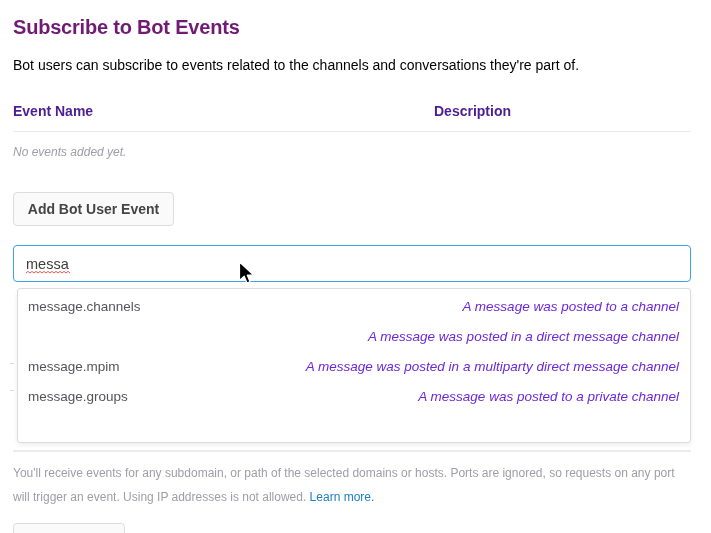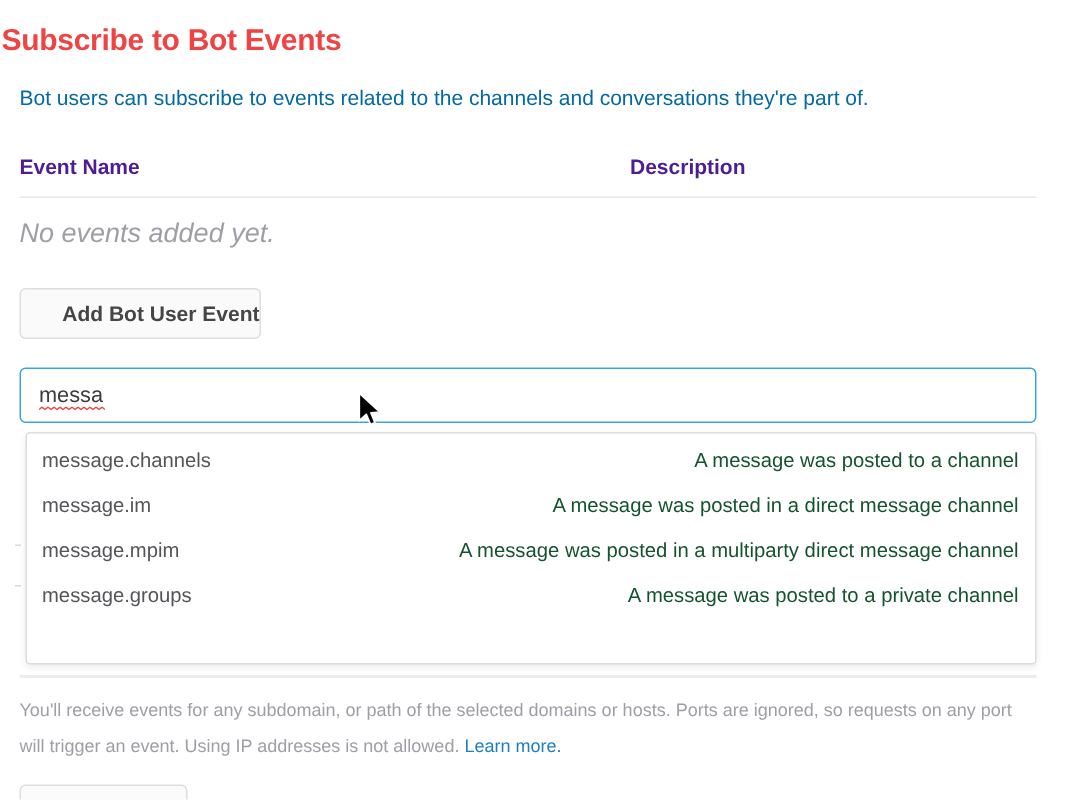--- a/index.html
+++ b/index.html
@@ -18,36 +18,36 @@
   }
 
   #page {
     position: absolute;
     inset: 0;
   }
 
   
   .page-title {
     position: absolute;
-    left: 1px;
+    left: 13px;
     top: 14px;
     font-size: 20px;
     font-weight: bold;
-    color: #ef4444;
+    color: #701a75;
     letter-spacing: -0.2px;
     line-height: 26px;
     white-space: nowrap;
   }
   .page-subtitle {
     position: absolute;
     left: 13px;
     top: 55px;
     font-size: 14px;
     font-weight: normal;
-    color: #0369a1;
+    color: #000000;
     line-height: 20px;
     white-space: nowrap;
     text-align: right;
   }
 
   
   .table-head {
     position: absolute;
     left: 13px;
     top: 103px;
@@ -56,36 +56,36 @@
   }
   .th {
     position: absolute;
     top: 0;
     font-size: 14px;
     font-weight: bold;
     color: #4c1d95;
     white-space: nowrap;
   }
   .th-event  { left: 0px; }
-  .th-desc   { left: 407px; }
+  .th-desc   { left: 421px; }
 
   .table-divider {
     position: absolute;
     left: 13px;
     top: 131px;
     width: 678px;
     height: 1px;
     background: #e8e8e8;
   }
 
   .empty-row {
     position: absolute;
     left: 13px;
     top: 145px;
-    font-size: 18px;
+    font-size: 12px;
     font-style: italic;
     color: #9e9ea6;
     white-space: nowrap;
   }
 
   
   .btn {
     position: absolute;
     box-sizing: border-box;
     background: #fafafa;
@@ -97,21 +97,21 @@
     color: #454545;
     cursor: pointer;
     padding: 0;
   }
   .btn-add-event {
     left: 13px;
     top: 192px;
     width: 161px;
     height: 34px;
     line-height: 32px;
-    text-align: right;
+    text-align: center;
     white-space: nowrap;
   }
   .btn-bottom-partial {
     left: 13px;
     top: 523px;
     width: 112px;
     height: 34px;
     border-radius: 4px;
   }
 
@@ -194,22 +194,23 @@
     color: #555459;
     white-space: nowrap;
     text-align: right;
   }
   .dd-desc {
     position: absolute;
     right: 11px;
     top: 0;
     line-height: 30px;
     font-size: 13.5px;
-    color: #14532d;
-    white-space: nowrap;
+    color: #6d28d9;
+    white-space: nowrap;
+    font-style: italic;
   }
 
   
   .footer-divider {
     position: absolute;
     left: 13px;
     top: 450px;
     width: 678px;
     height: 2px;
     background: #ececec;
@@ -268,21 +269,20 @@
   <svg class="spell-underline" viewBox="0 0 44 3" preserveAspectRatio="none">
     <path d="M0 2 L2 0.4 L4 2 L6 0.4 L8 2 L10 0.4 L12 2 L14 0.4 L16 2 L18 0.4 L20 2 L22 0.4 L24 2 L26 0.4 L28 2 L30 0.4 L32 2 L34 0.4 L36 2 L38 0.4 L40 2 L42 0.4 L44 2" fill="none" stroke="#e8453c" stroke-width="0.9"></path>
   </svg>
 
   <div class="dropdown">
     <div class="dd-row">
       <span class="dd-name">message.channels</span>
       <span class="dd-desc">A message was posted to a channel</span>
     </div>
     <div class="dd-row">
-      <span class="dd-name">message.im</span>
       <span class="dd-desc">A message was posted in a direct message channel</span>
     </div>
     <div class="dd-row">
       <span class="dd-name">message.mpim</span>
       <span class="dd-desc">A message was posted in a multiparty direct message channel</span>
     </div>
     <div class="dd-row">
       <span class="dd-name">message.groups</span>
       <span class="dd-desc">A message was posted to a private channel</span>
     </div>

